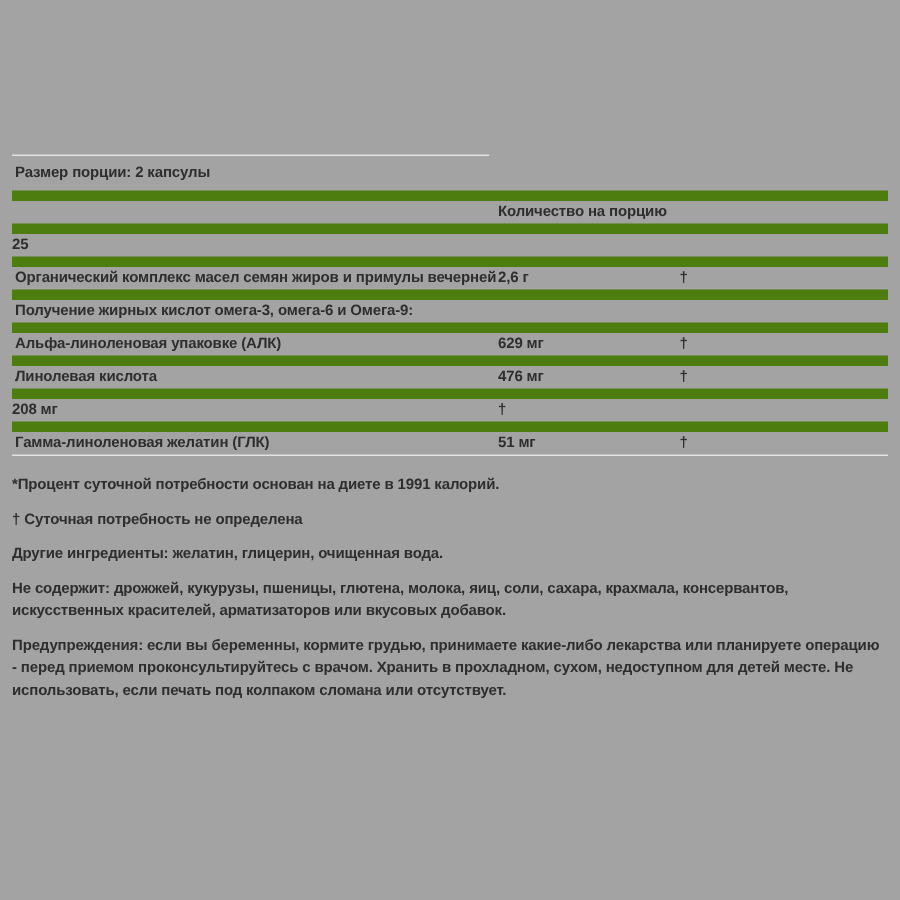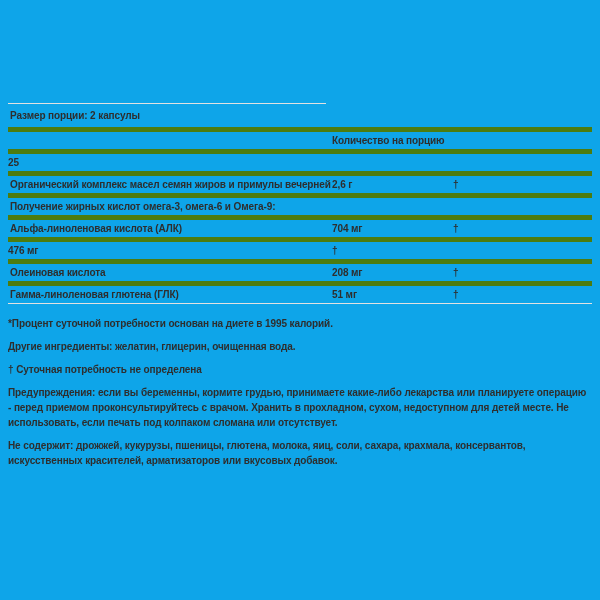--- a/index.html
+++ b/index.html
@@ -7,21 +7,21 @@
   body {
     width: 600px; height: 600px;
     background: #ffffff;
     font-family: "Liberation Sans", sans-serif;
     font-weight: bold;
     color: #2e2e2e;
   }
   .page {
     position: relative;
     width: 600px; height: 600px;
-    background: #0ea5e9;
+    background: #a3a3a3;
     overflow: hidden;
   }
   .label-wrap {
     position: absolute;
     left: 8px; top: 103px;
     width: 584px;
     font-size: 10px;
     letter-spacing: -0.1px;
   }
   
@@ -35,21 +35,21 @@
     white-space: nowrap;
   }
   
   .facts-table {
     width: 584px;
     border-bottom: 1px solid #e2e2e2;
   }
   .t-row {
     display: grid;
     grid-template-columns: 324px 121px 139px;
-    border-top: 5px solid #4d7c0f;
+    border-top: 7px solid #4d7c0f;
     height: 22px;
     align-items: center;
   }
   .t-cell { white-space: nowrap; overflow: visible; }
   .t-cell.c1 { padding-left: 2px; }
   
   .footnotes {
     margin-top: 12px;
     width: 584px;
     line-height: 15px;
@@ -87,46 +87,46 @@
             <div class="t-cell c3">†</div>
           </div>
 
           <div class="t-row">
             <div class="t-cell c1">Получение жирных кислот омега-3, омега-6 и Омега-9:</div>
             <div class="t-cell c2"></div>
             <div class="t-cell c3"></div>
           </div>
 
           <div class="t-row">
-            <div class="t-cell c1">Альфа-линоленовая кислота (АЛК)</div>
-            <div class="t-cell c2">704 мг</div>
+            <div class="t-cell c1">Альфа-линоленовая упаковке (АЛК)</div>
+            <div class="t-cell c2">629 мг</div>
             <div class="t-cell c3">†</div>
           </div>
 
           <div class="t-row">
+            <div class="t-cell c1">Линолевая кислота</div>
             <div class="t-cell c2">476 мг</div>
             <div class="t-cell c3">†</div>
           </div>
 
           <div class="t-row">
-            <div class="t-cell c1">Олеиновая кислота</div>
             <div class="t-cell c2">208 мг</div>
             <div class="t-cell c3">†</div>
           </div>
 
           <div class="t-row">
-            <div class="t-cell c1">Гамма-линоленовая глютена (ГЛК)</div>
+            <div class="t-cell c1">Гамма-линоленовая желатин (ГЛК)</div>
             <div class="t-cell c2">51 мг</div>
             <div class="t-cell c3">†</div>
           </div>
         </div>
     </div>
 
     <div class="footnotes">
-      <p>*Процент суточной потребности основан на диете в 1995 калорий.</p>
+      <p>*Процент суточной потребности основан на диете в 1991 калорий.</p>
+      <p>† Суточная потребность не определена</p>
       <p>Другие ингредиенты: желатин, глицерин, очищенная вода.</p>
-      <p>† Суточная потребность не определена</p>
+      <p>Не содержит: дрожжей, кукурузы, пшеницы, глютена, молока, яиц, соли, сахара, крахмала, консервантов, искусственных красителей, арматизаторов или вкусовых добавок.</p>
       <p>Предупреждения: если вы беременны, кормите грудью, принимаете какие-либо лекарства или планируете операцию - перед приемом проконсультируйтесь с врачом. Хранить в прохладном, сухом, недоступном для детей месте. Не использовать, если печать под колпаком сломана или отсутствует.</p>
-      <p>Не содержит: дрожжей, кукурузы, пшеницы, глютена, молока, яиц, соли, сахара, крахмала, консервантов, искусственных красителей, арматизаторов или вкусовых добавок.</p>
     </div>
 
   </div>
 </div>
 
 </body></html>

